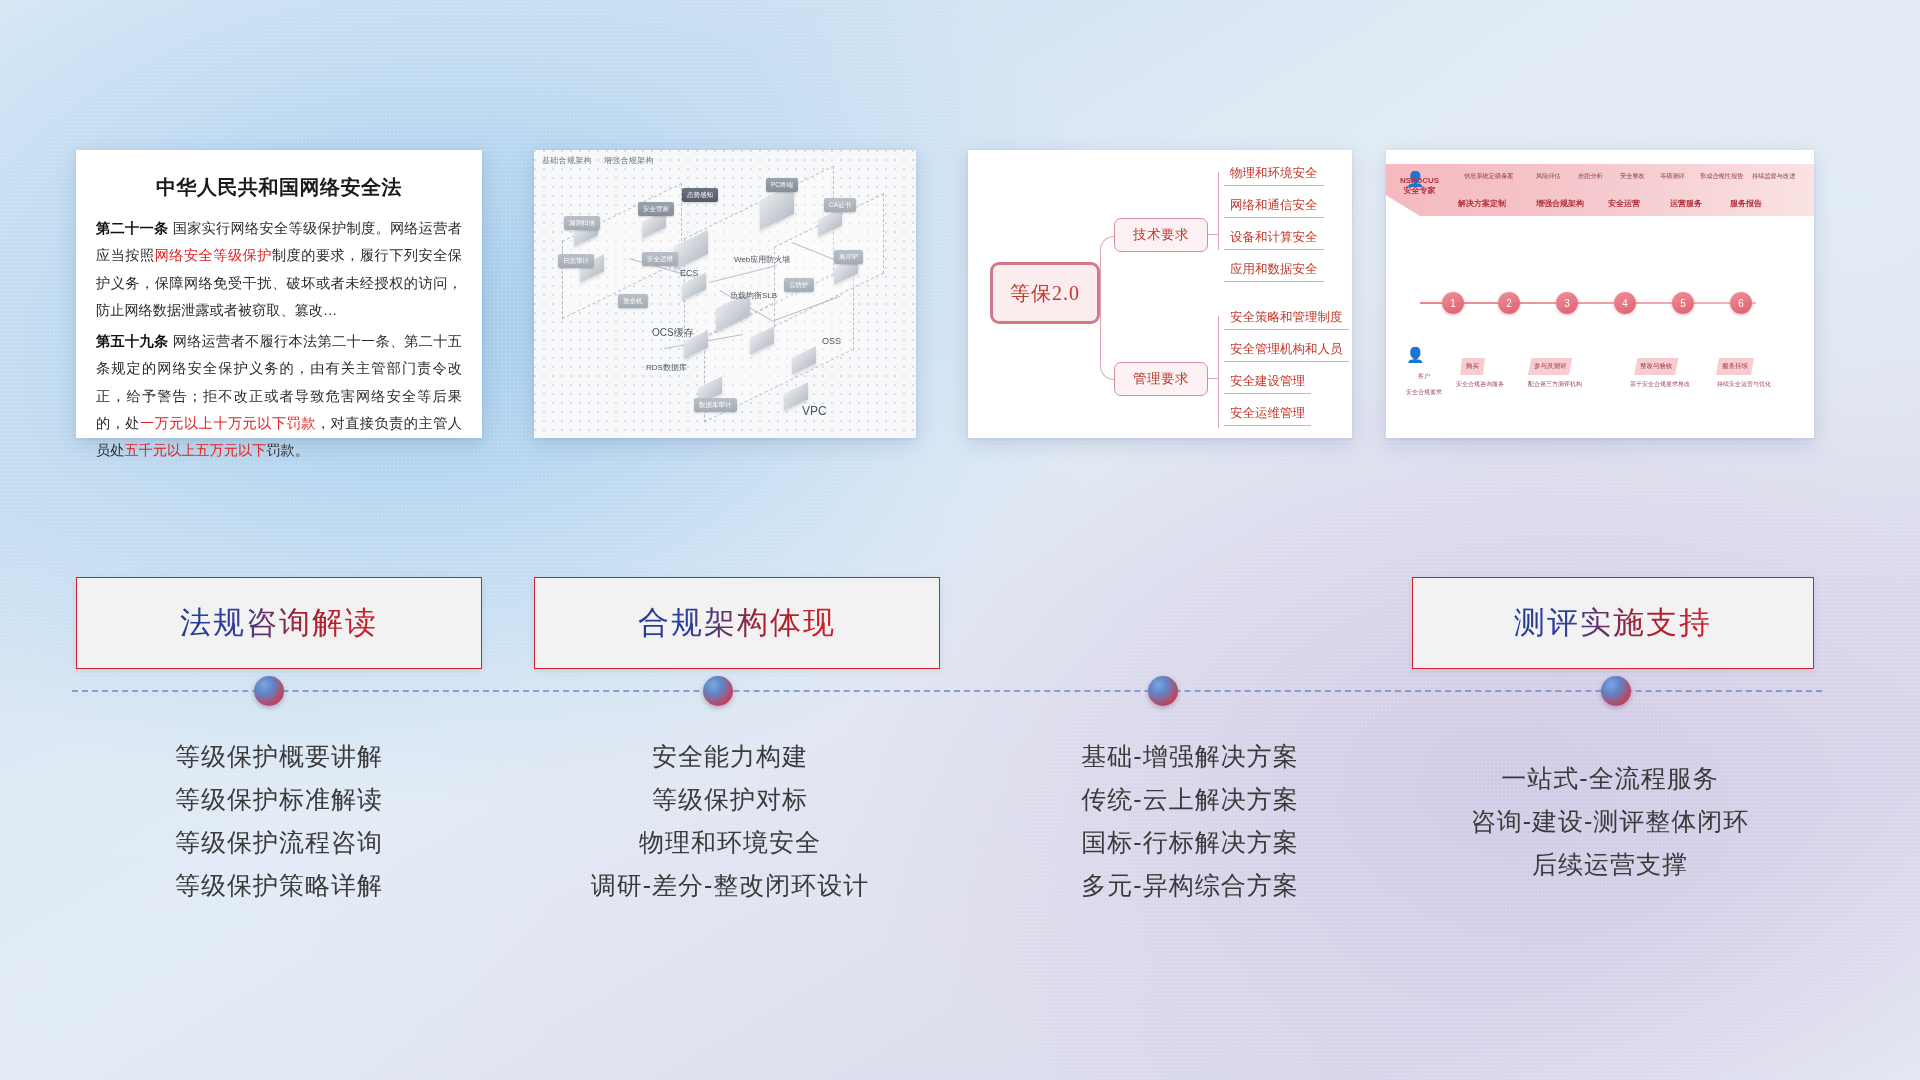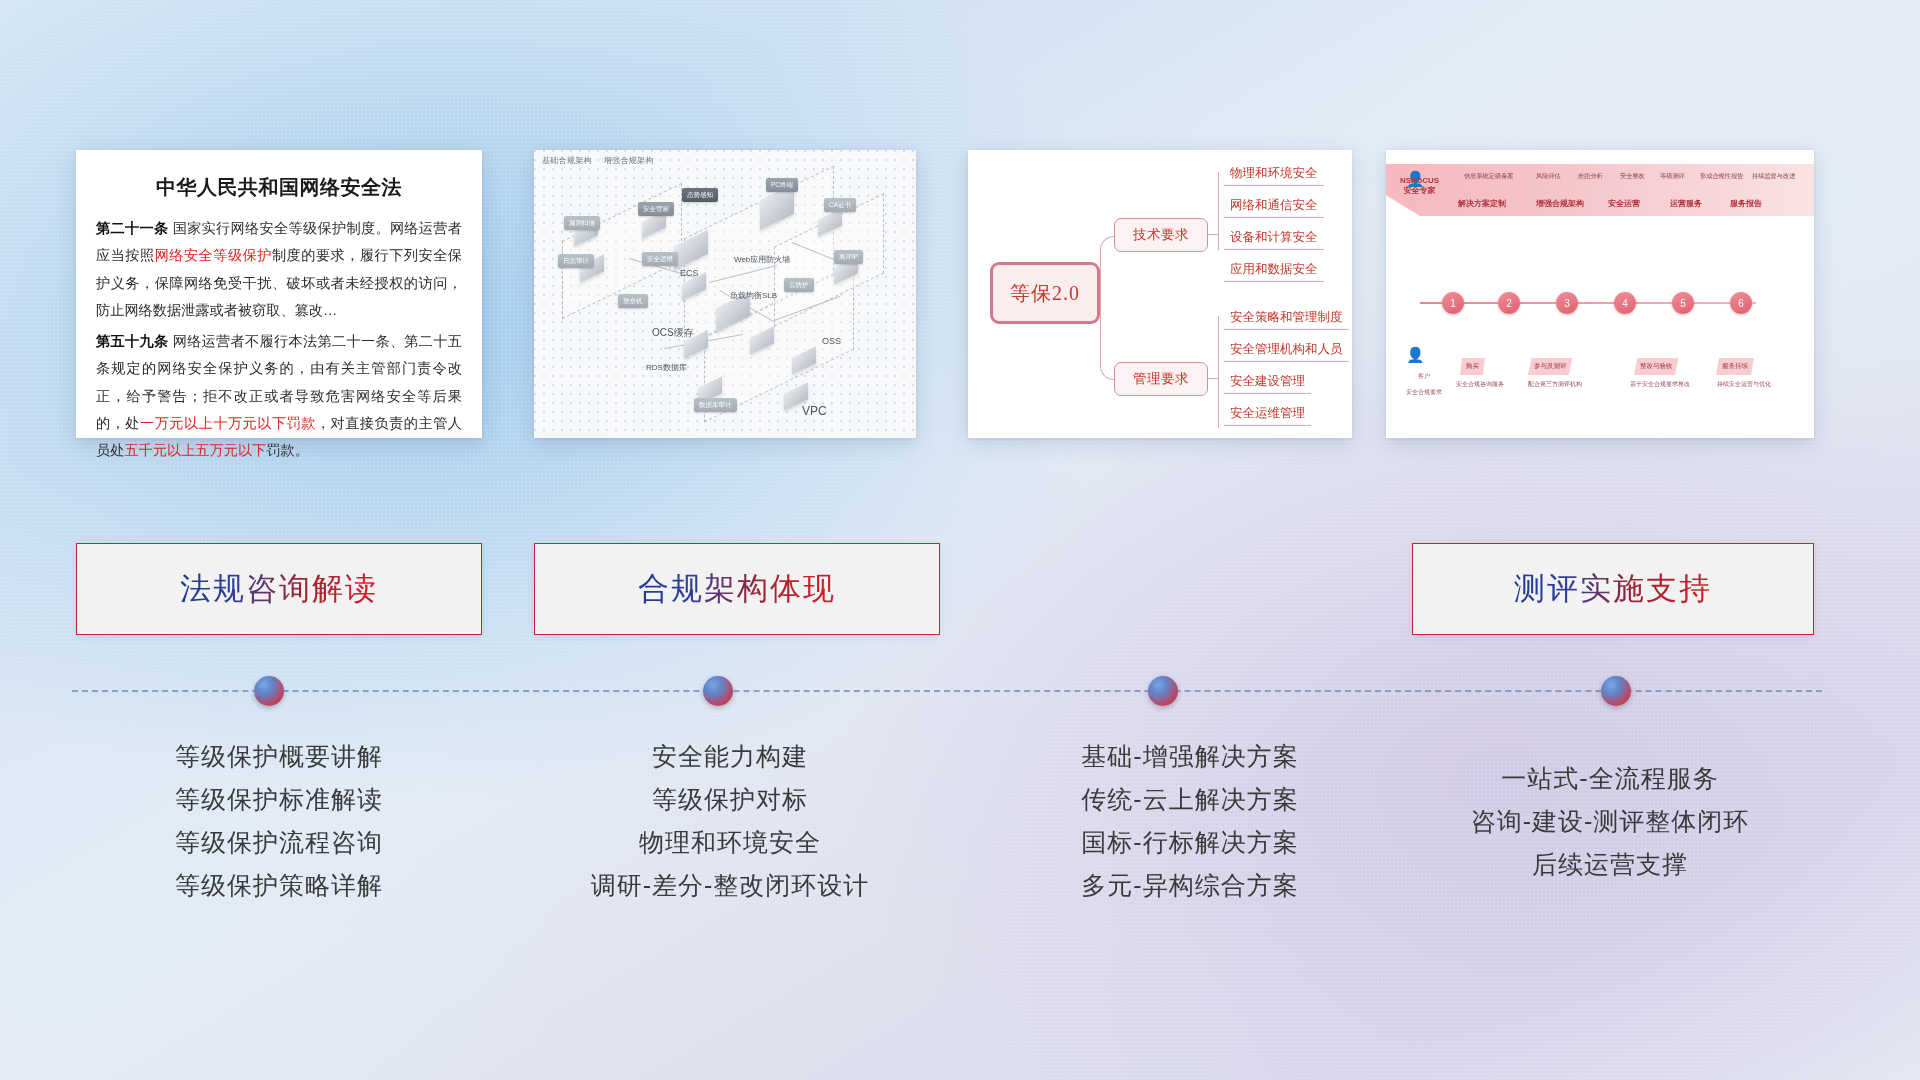--- a/index.html
+++ b/index.html
@@ -145,21 +145,21 @@
   }
   .road-tag {
     position: absolute; background: #f7cdd1; color: #9c3340; font-size: 6.5px;
     padding: 4px 6px; white-space: nowrap;
     clip-path: polygon(8% 0, 100% 0, 92% 100%, 0 100%);
   }
   .road-person { position: absolute; color: #d87683; font-size: 15px; }
   .road-small { position: absolute; font-size: 6px; color: #9a4b55; white-space: nowrap; text-align: center; }
 
   
-  .titles { position: absolute; left: 0; top: 543px; width: 1920px; height: 96px; }
+  .titles { position: absolute; left: 0; top: 577px; width: 1920px; height: 96px; }
   .title-box {
     position: absolute; top: 0; height: 92px;
     background: #f2f2f2;
     border: 1.6px solid #d4202a;
     display: flex; align-items: center; justify-content: center;
     box-shadow: 0 2px 6px rgba(70,90,130,.12);
   }
   .title-box span {
     font-size: 31px; letter-spacing: 2px;
     background: linear-gradient(90deg, #1f3a93 0%, #2e3f9e 26%, #a02230 62%, #d4202a 100%);

